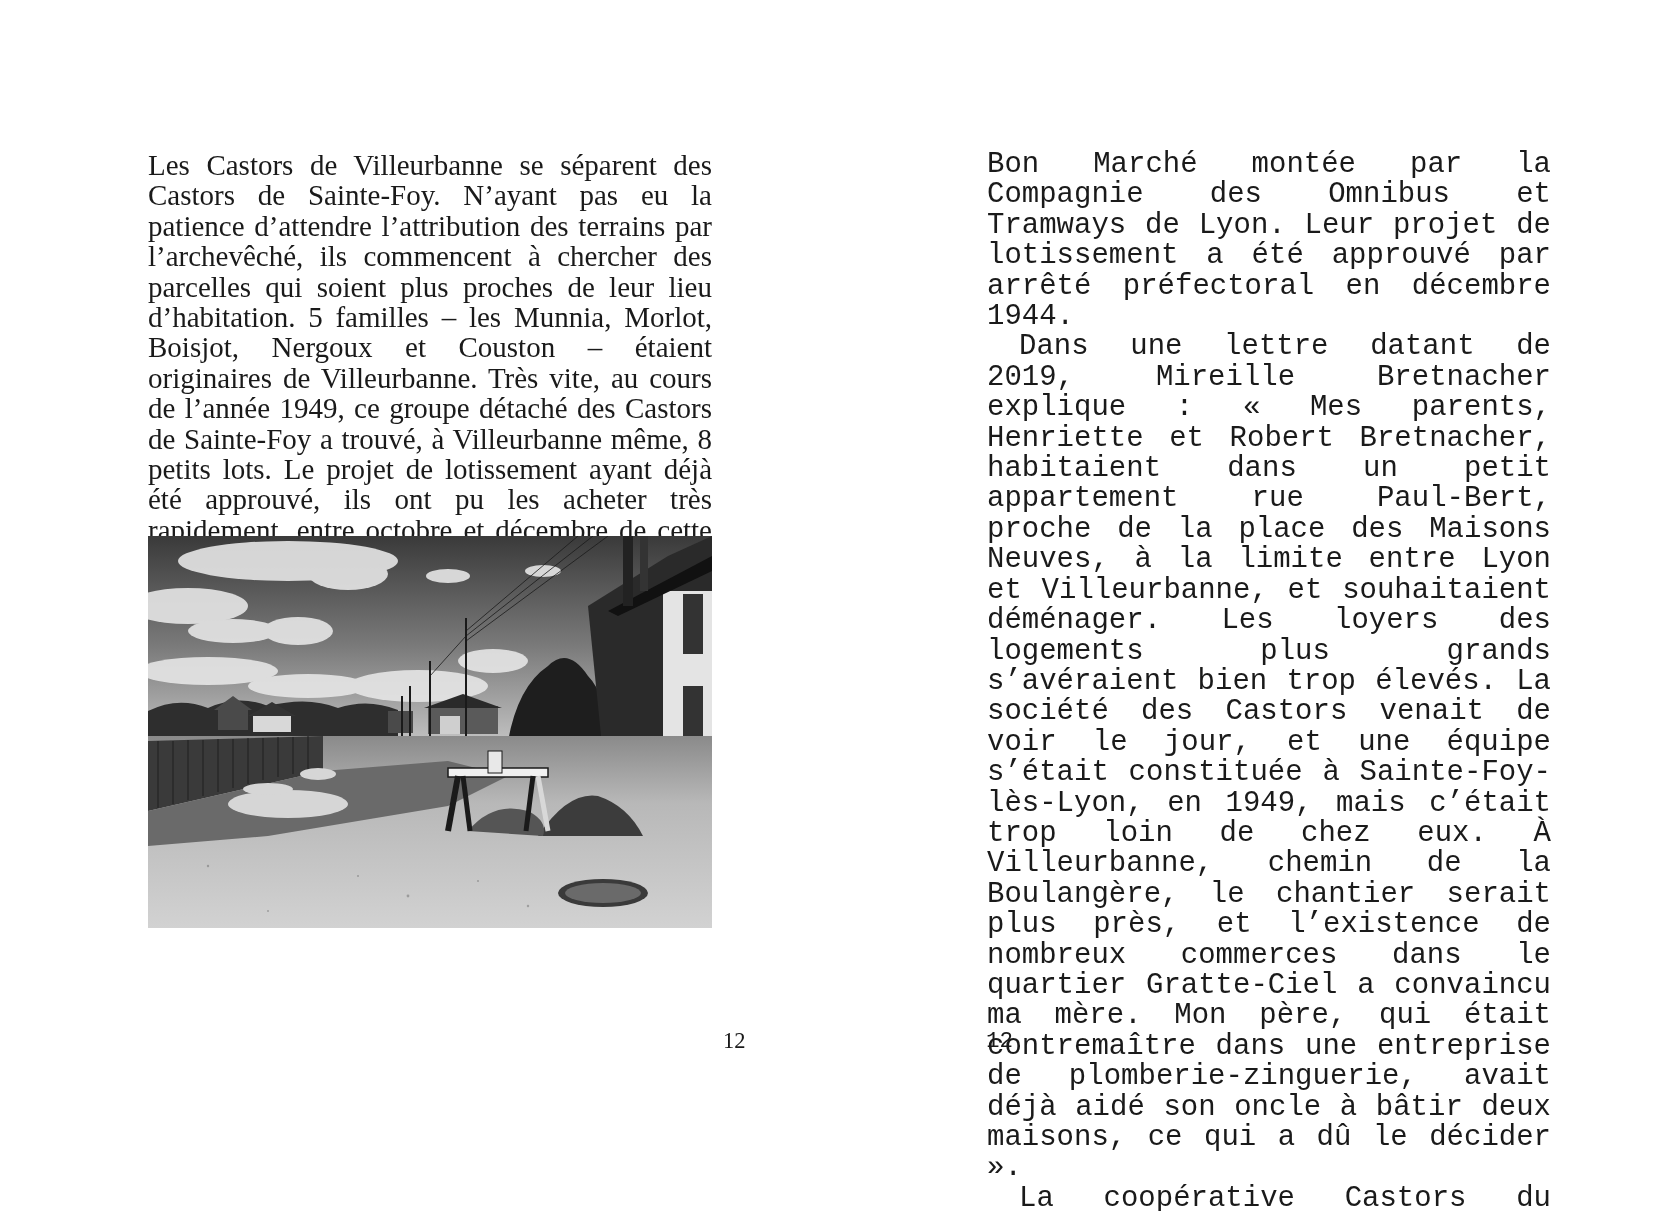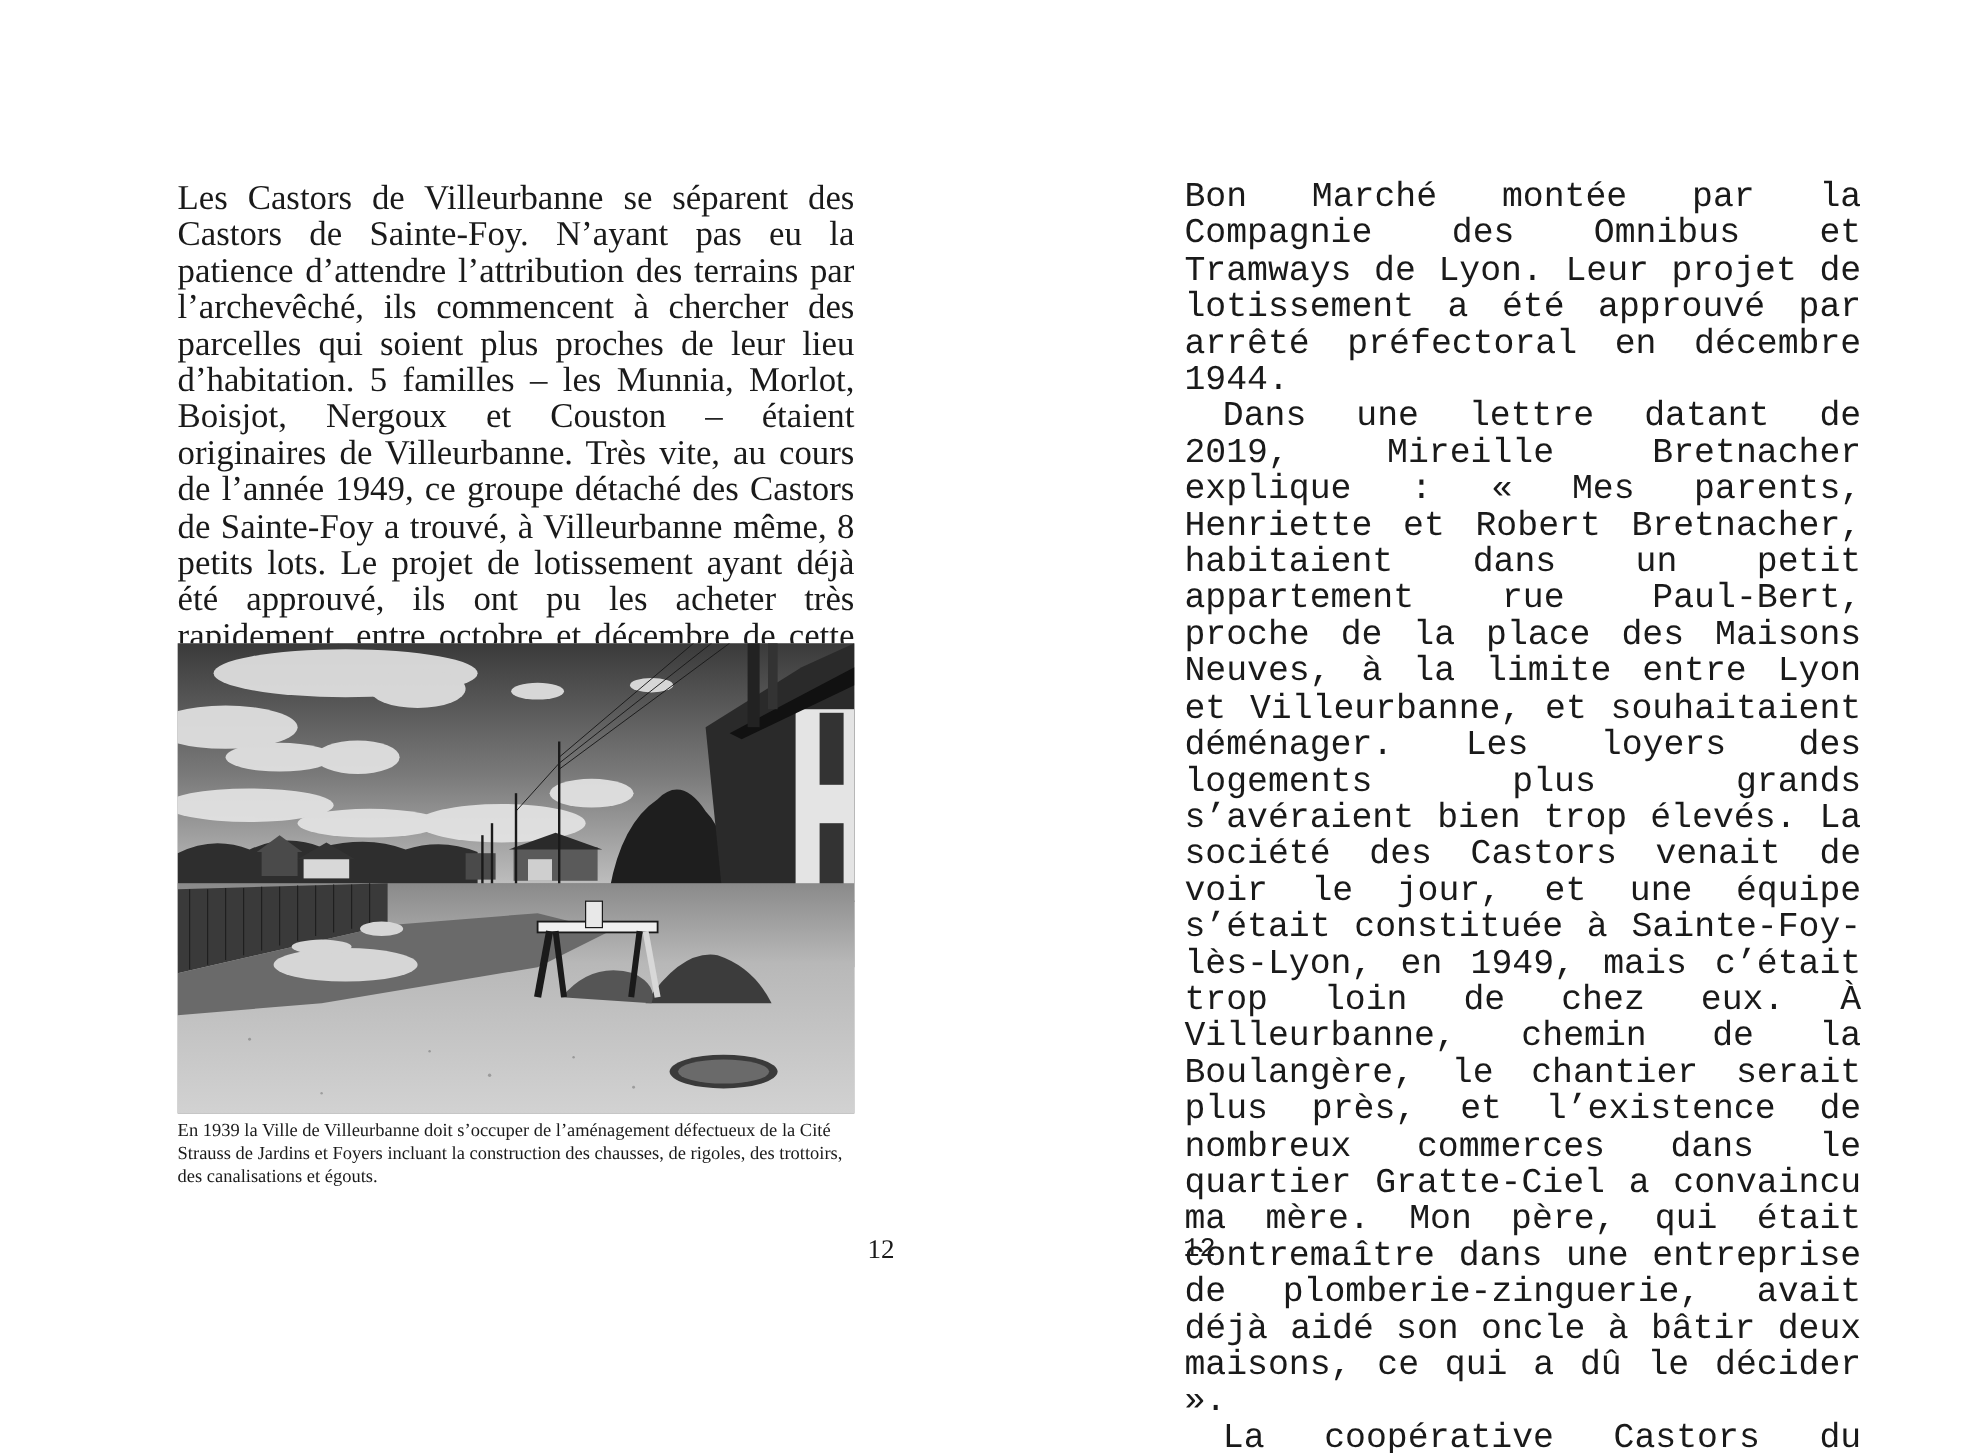--- a/index.html
+++ b/index.html
@@ -206,21 +206,20 @@
 
       <g fill="#444" opacity="0.35">
         <circle cx="60" cy="330" r="1.2"></circle>
         <circle cx="210" cy="340" r="1"></circle>
         <circle cx="260" cy="360" r="1.4"></circle>
         <circle cx="330" cy="345" r="1"></circle>
         <circle cx="380" cy="370" r="1.2"></circle>
         <circle cx="120" cy="375" r="1"></circle>
       </g>
     </svg>
-    <div class="caption">En 1939 la Ville de Villeurbanne doit s’occuper de l’aménagement défectueux de la Cité Strauss de Jardins et Foyers incluant la construction des chausses, de rigoles, des trottoirs, des canalisations et égouts.</div>
   </div>
 
   <div class="page-number">12</div>
 </div>
 
 <div class="page page-right">
   <div class="column">
     <p>Bon Marché montée par la Compagnie des Omnibus et Tramways de Lyon. Leur projet de lotissement a été ap­prouvé par arrêté préfectoral en décembre 1944.</p>
     <p class="indent">Dans une lettre datant de 2019, Mireille Bretnacher explique : « Mes parents, Henriette et Robert Bretnacher, habitaient dans un petit appartement rue Paul-Bert, proche de la place des Maisons Neuves, à la limite entre Lyon et Villeurbanne, et souhaitaient déménager. Les loyers des logements plus grands s’avéraient bien trop élevés. La société des Castors venait de voir le jour, et une équipe s’était constituée à Sainte-Foy-lès-Lyon, en 1949, mais c’était trop loin de chez eux. À Villeurbanne, chemin de la Boulangère, le chantier serait plus près, et l’existence de nombreux commerces dans le quartier Gratte-Ciel a convaincu ma mère. Mon père, qui était contremaître dans une entreprise de plomberie-zingue­rie, avait déjà aidé son oncle à bâtir deux maisons, ce qui a dû le décider ».</p>
     <p class="indent">La coopérative Castors du Rhône s’occupe de s’assurer que l’État garantisse les prêts à chaque famille au moment de la demande de construction. Jean Mantel, un Castor qui a aidé le Père Rendu à organiser le chantier du Lo­tissement de la Société d’Outillage Mécanique et d’Usi­nage d’Artillerie (S.O.M.U.A) à Vénissieux, vers 1952, raconte : « Il y avait 10 % d’inflation, mais l’intérêt du prêt était de 3 % sur 25 ans et cela nous a bénéficié. Et puis il y avait les allocations familiales. En fait, j’ai eu plus d’argent que ce que la maison a coûté avec le prêt ».</p>

